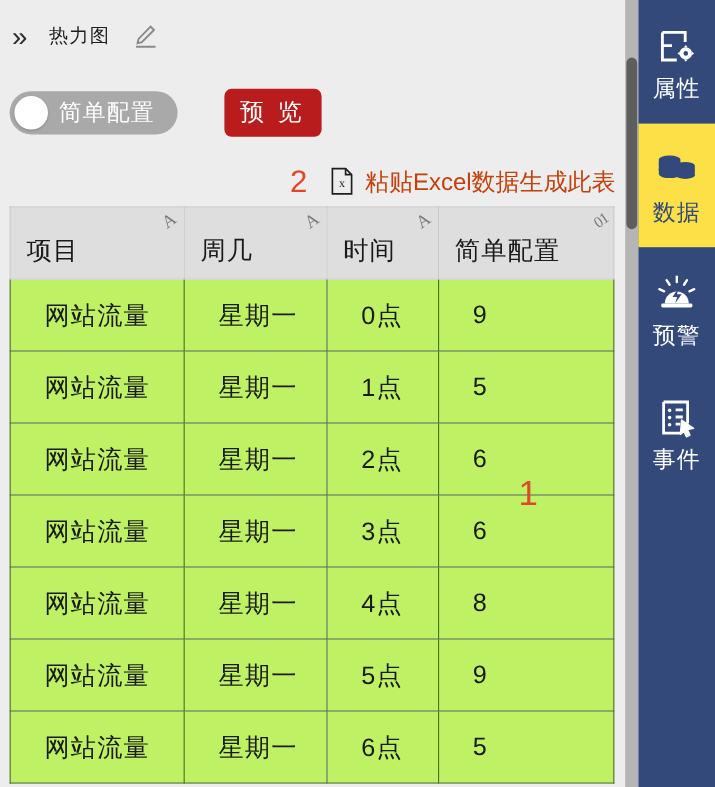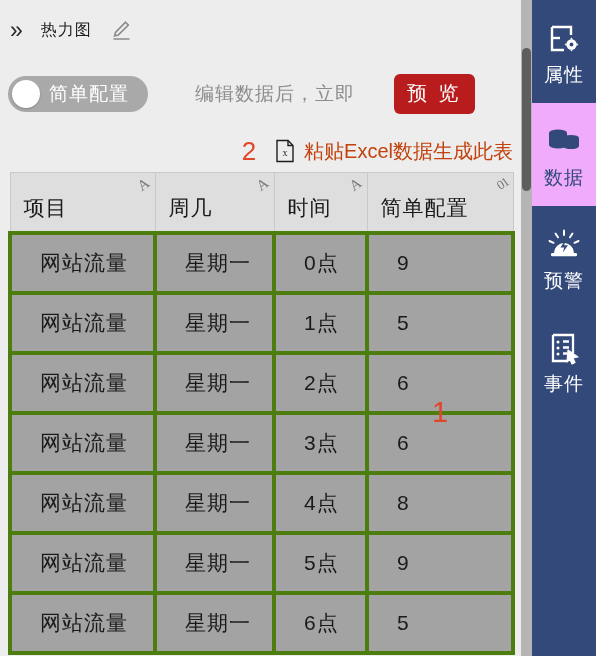--- a/index.html
+++ b/index.html
@@ -174,22 +174,22 @@
     color: #7a7a7a;
     transform: rotate(-35deg);
     font-family: "Liberation Serif", serif;
     line-height: 1;
     pointer-events: none;
   }
   .col-type-icon.num { font-size: 13px; letter-spacing: -1px; }
 
   table#data-table td {
     height: 60px;
-    background: #a3a3a3;
-    border: 4px solid #4d7c0f;
+    background: #bef264;
+    border: 1px solid #4d7c0f;
     padding: 0 0 0 28px;
     font-size: 21px;
     color: #1a1a1a;
     letter-spacing: 1px;
     white-space: nowrap;
     overflow: hidden;
   }
 
   #annotation-1 {
     position: absolute;
@@ -237,21 +237,21 @@
     width: 38px; height: 38px;
     display: flex; align-items: center; justify-content: center;
   }
   .sidebar-item .sb-label {
     margin-top: 7px;
     font-size: 19px;
     letter-spacing: 1px;
     line-height: 1;
   }
   .sidebar-item.active {
-    background: #f0abfc;
+    background: #fde047;
     color: #32497a;
   }
 </style>
 </head>
 <body>
 
 <div id="app">
 
   <div id="main-panel">
 
@@ -264,21 +264,20 @@
           <path d="M5 21 L20 21" stroke="#8a8a8a" stroke-width="1.6"></path>
         </svg>
       </span>
     </div>
 
     <div id="config-row">
       <div id="simple-config-toggle">
         <span class="knob"></span>
         <span class="tlabel">简单配置</span>
       </div>
-      <span id="edit-hint">编辑数据后，立即</span>
       <button id="preview-button">预 览</button>
     </div>
 
     <div id="paste-row">
       <span id="annotation-2">2</span>
       <span id="paste-excel-link">
         <span id="excel-file-icon">
           <svg width="22" height="24" viewBox="0 0 22 24" fill="none" stroke="#1f1f1f" stroke-width="1.4">
             <path d="M3 1.5 H14 L19 6.5 V22.5 H3 Z"></path>
             <path d="M14 1.5 V6.5 H19"></path>

